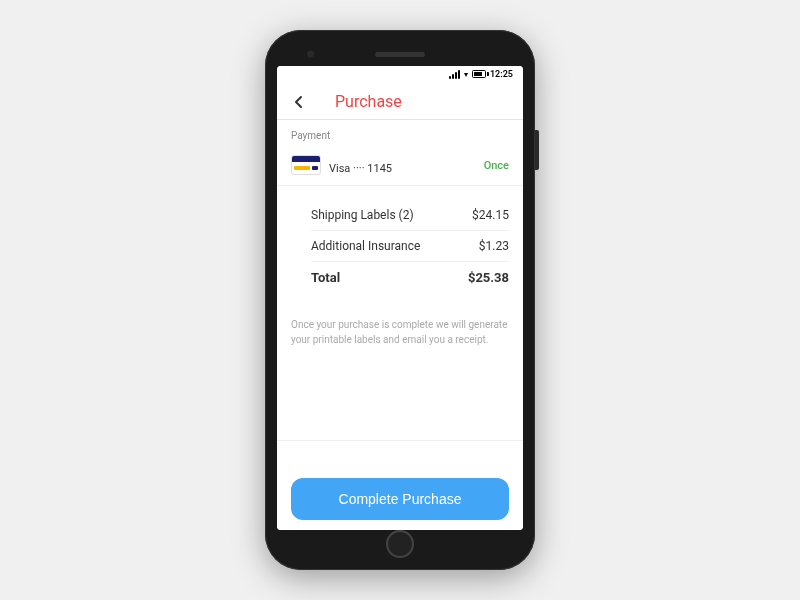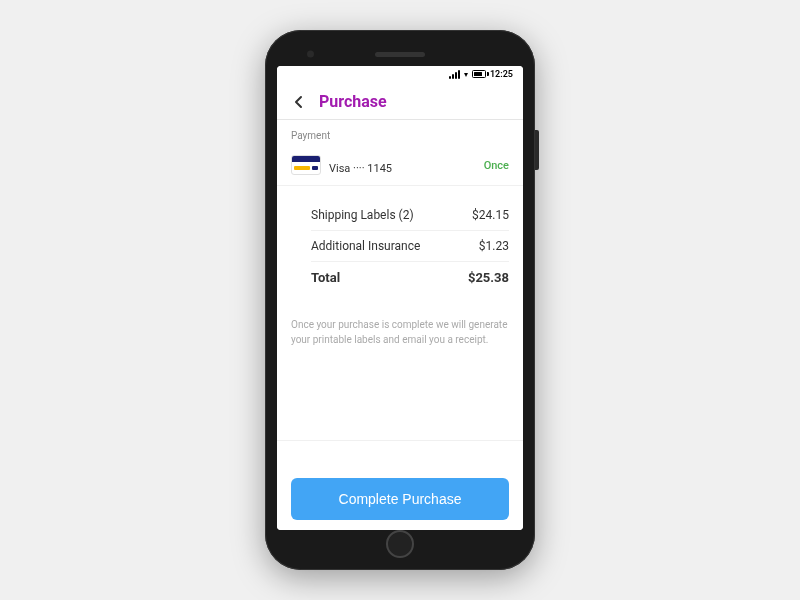--- a/index.html
+++ b/index.html
@@ -131,22 +131,23 @@
       width: 18px;
       height: 18px;
       display: flex;
       align-items: center;
       cursor: pointer;
       margin-right: 10px;
     }
 
     .header-title {
       font-size: 16px;
-      font-weight: 700;
-      color: #a21caf;
+      font-weight: 400;
+      color: #ef4444;
+      margin-left: 16px;
     }
 
     .screen-content {
       flex: 1;
       overflow-y: auto;
       background: #fff;
     }
 
     .section-label {
       font-size: 10px;
@@ -281,21 +282,21 @@
       padding: 10px 14px;
       background: #fff;
       border-top: 1px solid #f0f0f0;
     }
 
     .complete-btn {
       width: 100%;
       background: #42a5f5;
       color: #fff;
       border: none;
-      border-radius: 6px;
+      border-radius: 12px;
       padding: 13px;
       font-size: 14px;
       font-weight: 500;
       cursor: pointer;
       text-align: center;
       margin-top: 27px;
     }
 
     .side-buttons {
       position: absolute;

